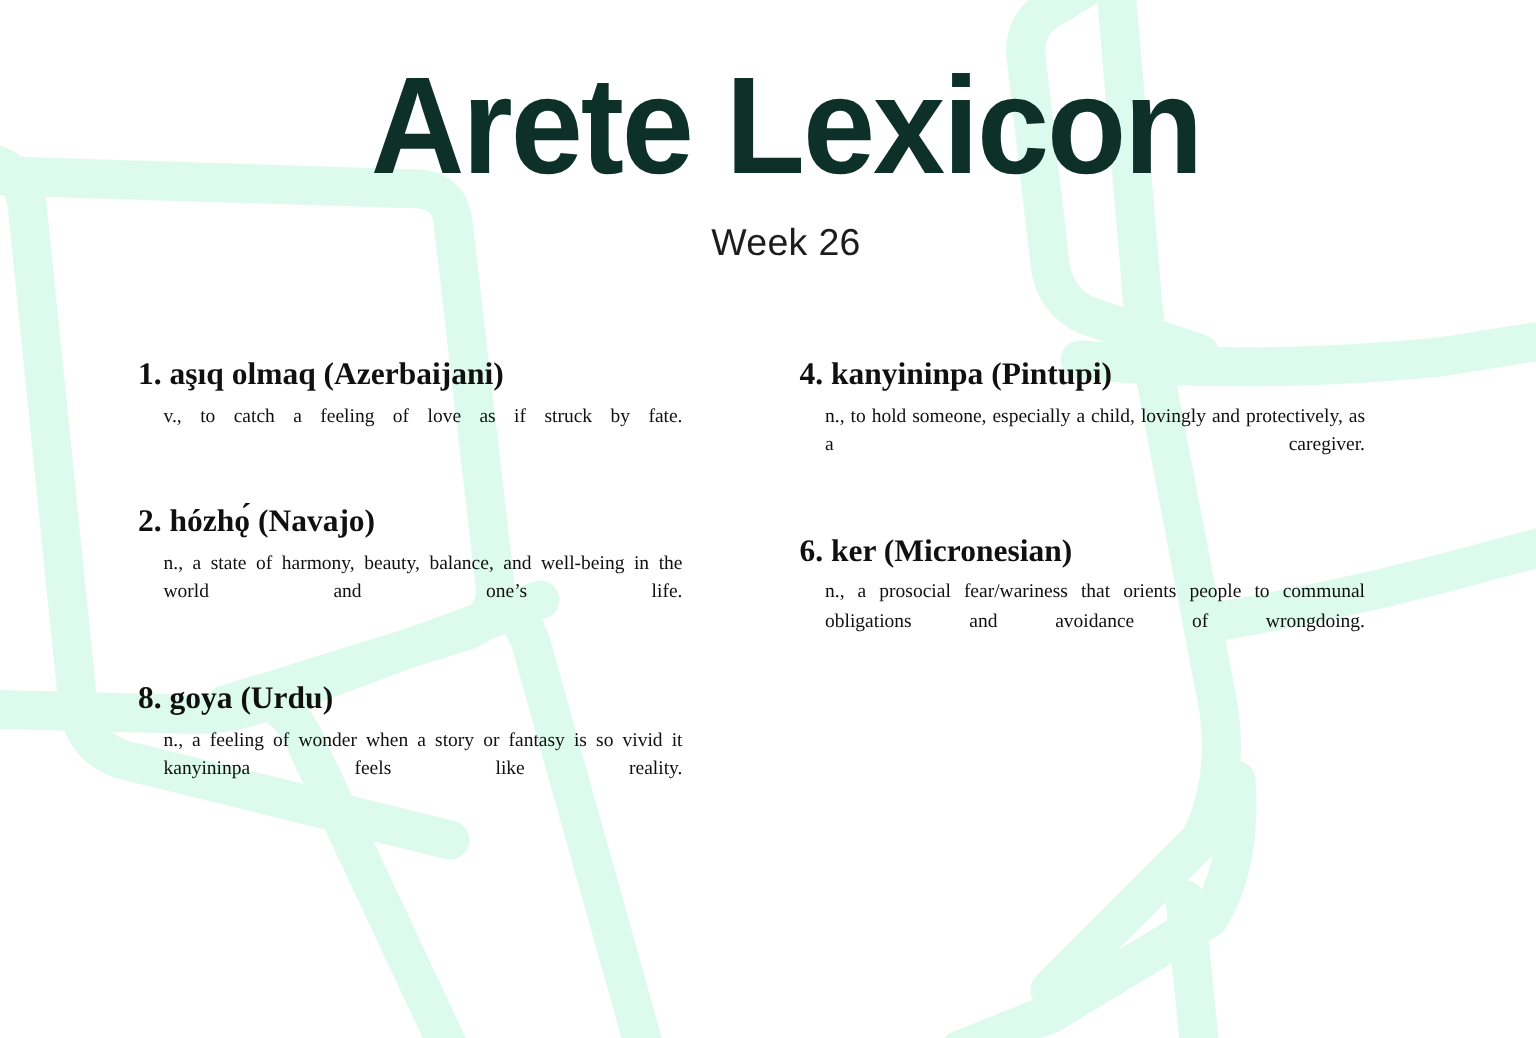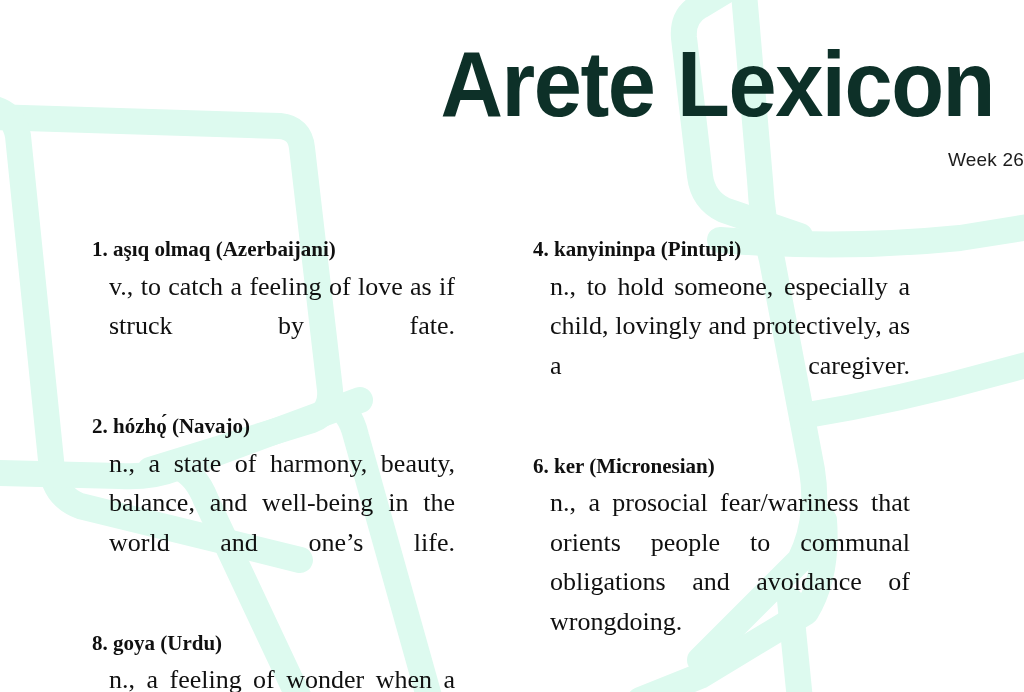--- a/index.html
+++ b/index.html
@@ -37,40 +37,40 @@
   
   #content {
     position: relative;
     z-index: 1;
     width: 1024px;
     height: 692px;
   }
 
   
   .header {
-    text-align: right;
+    text-align: center;
     padding-top: 38px;
     padding-left: 24px;
   }
   .poster-title {
     font-family: "Liberation Sans", sans-serif;
     font-weight: bold;
     font-size: 92px;
     line-height: 1.0;
     letter-spacing: -1.5px;
     color: #0d3028;
     margin: 0;
     padding: 0;
     transform: scaleX(0.94);
     transform-origin: center;
   }
   .poster-subtitle {
     font-family: "Liberation Sans", sans-serif;
     font-weight: normal;
-    font-size: 19px;
+    font-size: 25px;
     line-height: 1.0;
     color: #1c1c1c;
     margin: 0;
     padding-top: 20px;
     letter-spacing: 0.2px;
   }
 
   
   .columns {
     position: absolute;
@@ -98,21 +98,21 @@
     font-weight: bold;
     font-size: 21px;
     line-height: 1.22;
     color: #101010;
     margin: 0;
     white-space: nowrap;
   }
   .entry-def {
     font-family: "Liberation Serif", serif;
     font-weight: normal;
-    font-size: 26px;
+    font-size: 13px;
     line-height: 1.52;
     color: #101010;
     margin: 4px 0 0 0;
     padding-left: 17px;
     text-align: justify;
     text-justify: inter-word;
     max-width: 375px;
     hyphens: none;
   }
   .entry-def::after {

